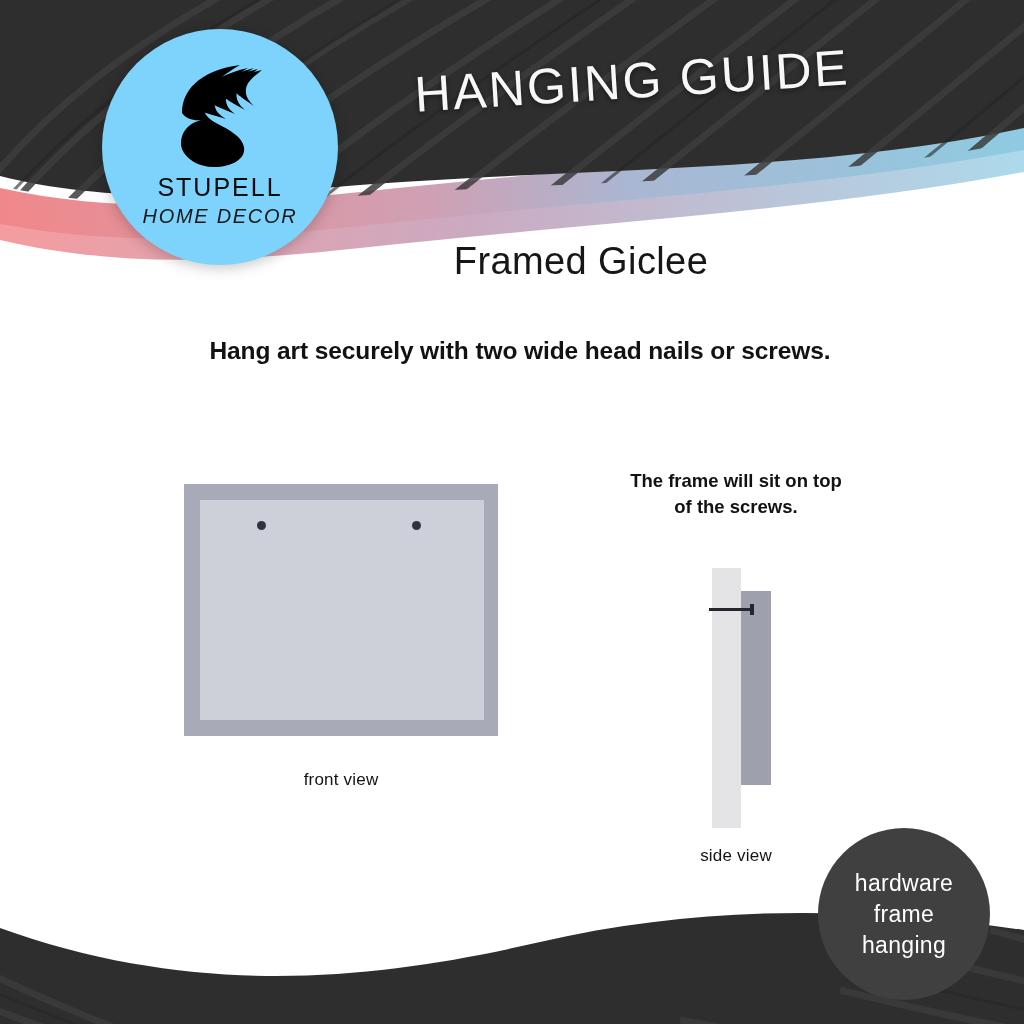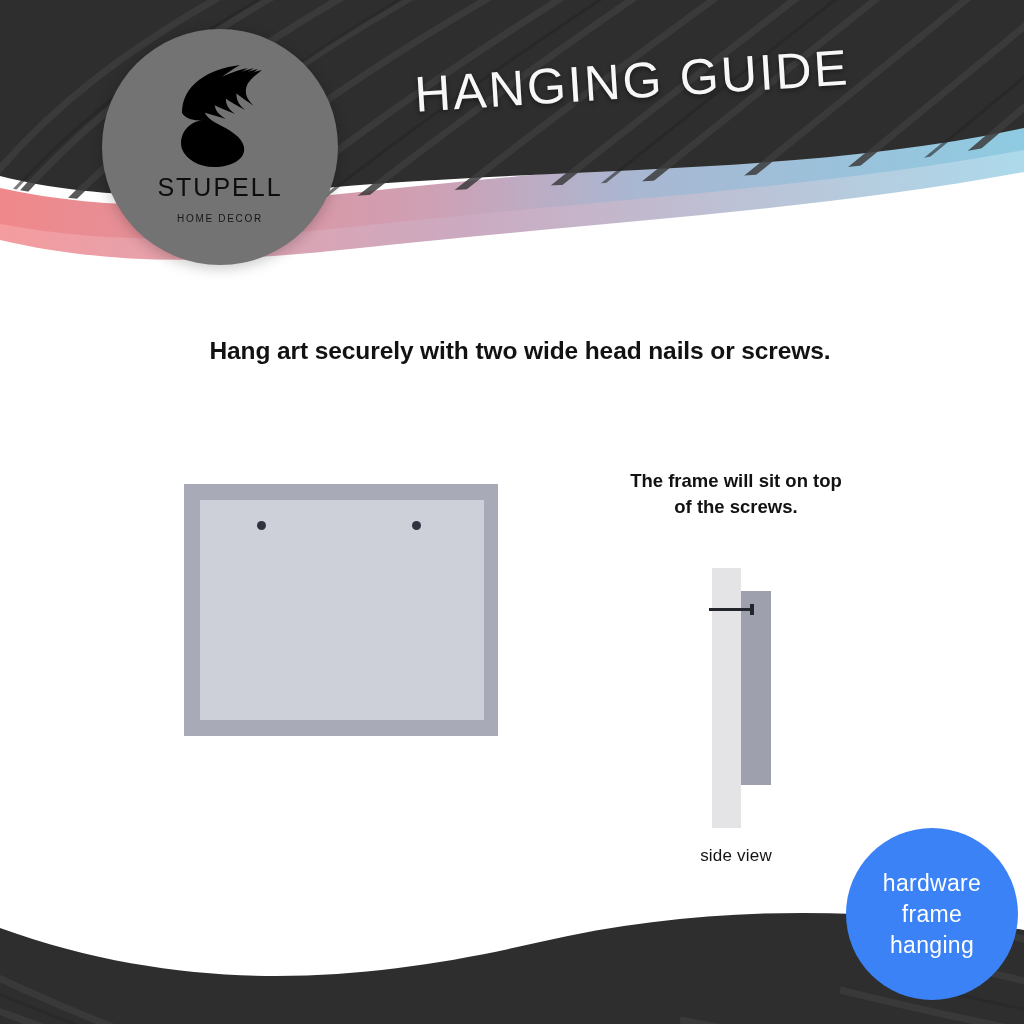--- a/index.html
+++ b/index.html
@@ -28,46 +28,47 @@
   }
 
   
   .logo-badge {
     position: absolute;
     left: 102px;
     top: 29px;
     width: 236px;
     height: 236px;
     border-radius: 50%;
-    background: #737373;
+    background: #7dd3fc;
     box-shadow: 0 3px 14px rgba(0,0,0,0.22);
     display: flex;
     flex-direction: column;
     align-items: center;
     justify-content: flex-start;
     z-index: 6;
   }
   .logo-mark {
     margin-top: 22px;
     width: 128px;
     height: 118px;
   }
   .logo-name {
     margin-top: 4px;
     font-size: 25px;
     letter-spacing: 2.0px;
     color: #0d0d0d;
     font-weight: 400;
   }
   .logo-sub {
-    margin-top: 11px;
-    font-size: 10px;
+    margin-top: 3px;
+    font-size: 20px;
     letter-spacing: 1.7px;
     color: #171717;
     font-weight: 400;
+    font-style: italic;
   }
 
   
   .hanging-guide {
     position: absolute;
     left: 372px;
     top: 52px;
     width: 520px;
     text-align: center;
     z-index: 7;
@@ -214,26 +215,26 @@
     top: 0;
     width: 4px;
     height: 11px;
     background: #24262e;
   }
   .caption-side { margin-top: 18px; }
 
   
   .hw-badge {
     position: absolute;
-    left: 846px;
+    left: 818px;
     top: 828px;
     width: 172px;
     height: 172px;
     border-radius: 50%;
-    background: #3b82f6;
+    background: #404040;
     display: flex;
     flex-direction: column;
     align-items: center;
     justify-content: center;
     z-index: 9;
   }
   .hw-badge span {
     display: block;
     color: #ffffff;
     font-size: 23px;
@@ -337,33 +338,37 @@
             C89,45 93,50 98,55 C91,50 83,45 79,41 C76,38 74,35 76,33 Z"></path>
     </svg>
     <div class="logo-name">STUPELL</div>
     <div class="logo-sub">HOME DECOR</div>
   </div>
 
   <div class="hanging-guide">
     <span>HANGING GUIDE</span>
   </div>
 
+  <div class="product-title">
+    <span>Framed Giclee</span>
+  </div>
 
   <div class="lead-text">
     <span>Hang art securely with two wide head nails or screws.</span>
   </div>
 
   <div class="panel" id="panel-front">
 
     <div class="front-frame">
       <div class="front-mat"></div>
       <div class="screw-dot" id="screw-left"></div>
       <div class="screw-dot" id="screw-right"></div>
     </div>
 
+    <div class="panel-label caption-front">front view</div>
   </div>
 
   <div class="panel" id="panel-side">
     <div class="panel-caption">The frame will sit on top
 of the screws.</div>
 
     <div class="side-wrap">
       <div class="side-wall"></div>
       <div class="side-frame"></div>
       <div class="nail">

